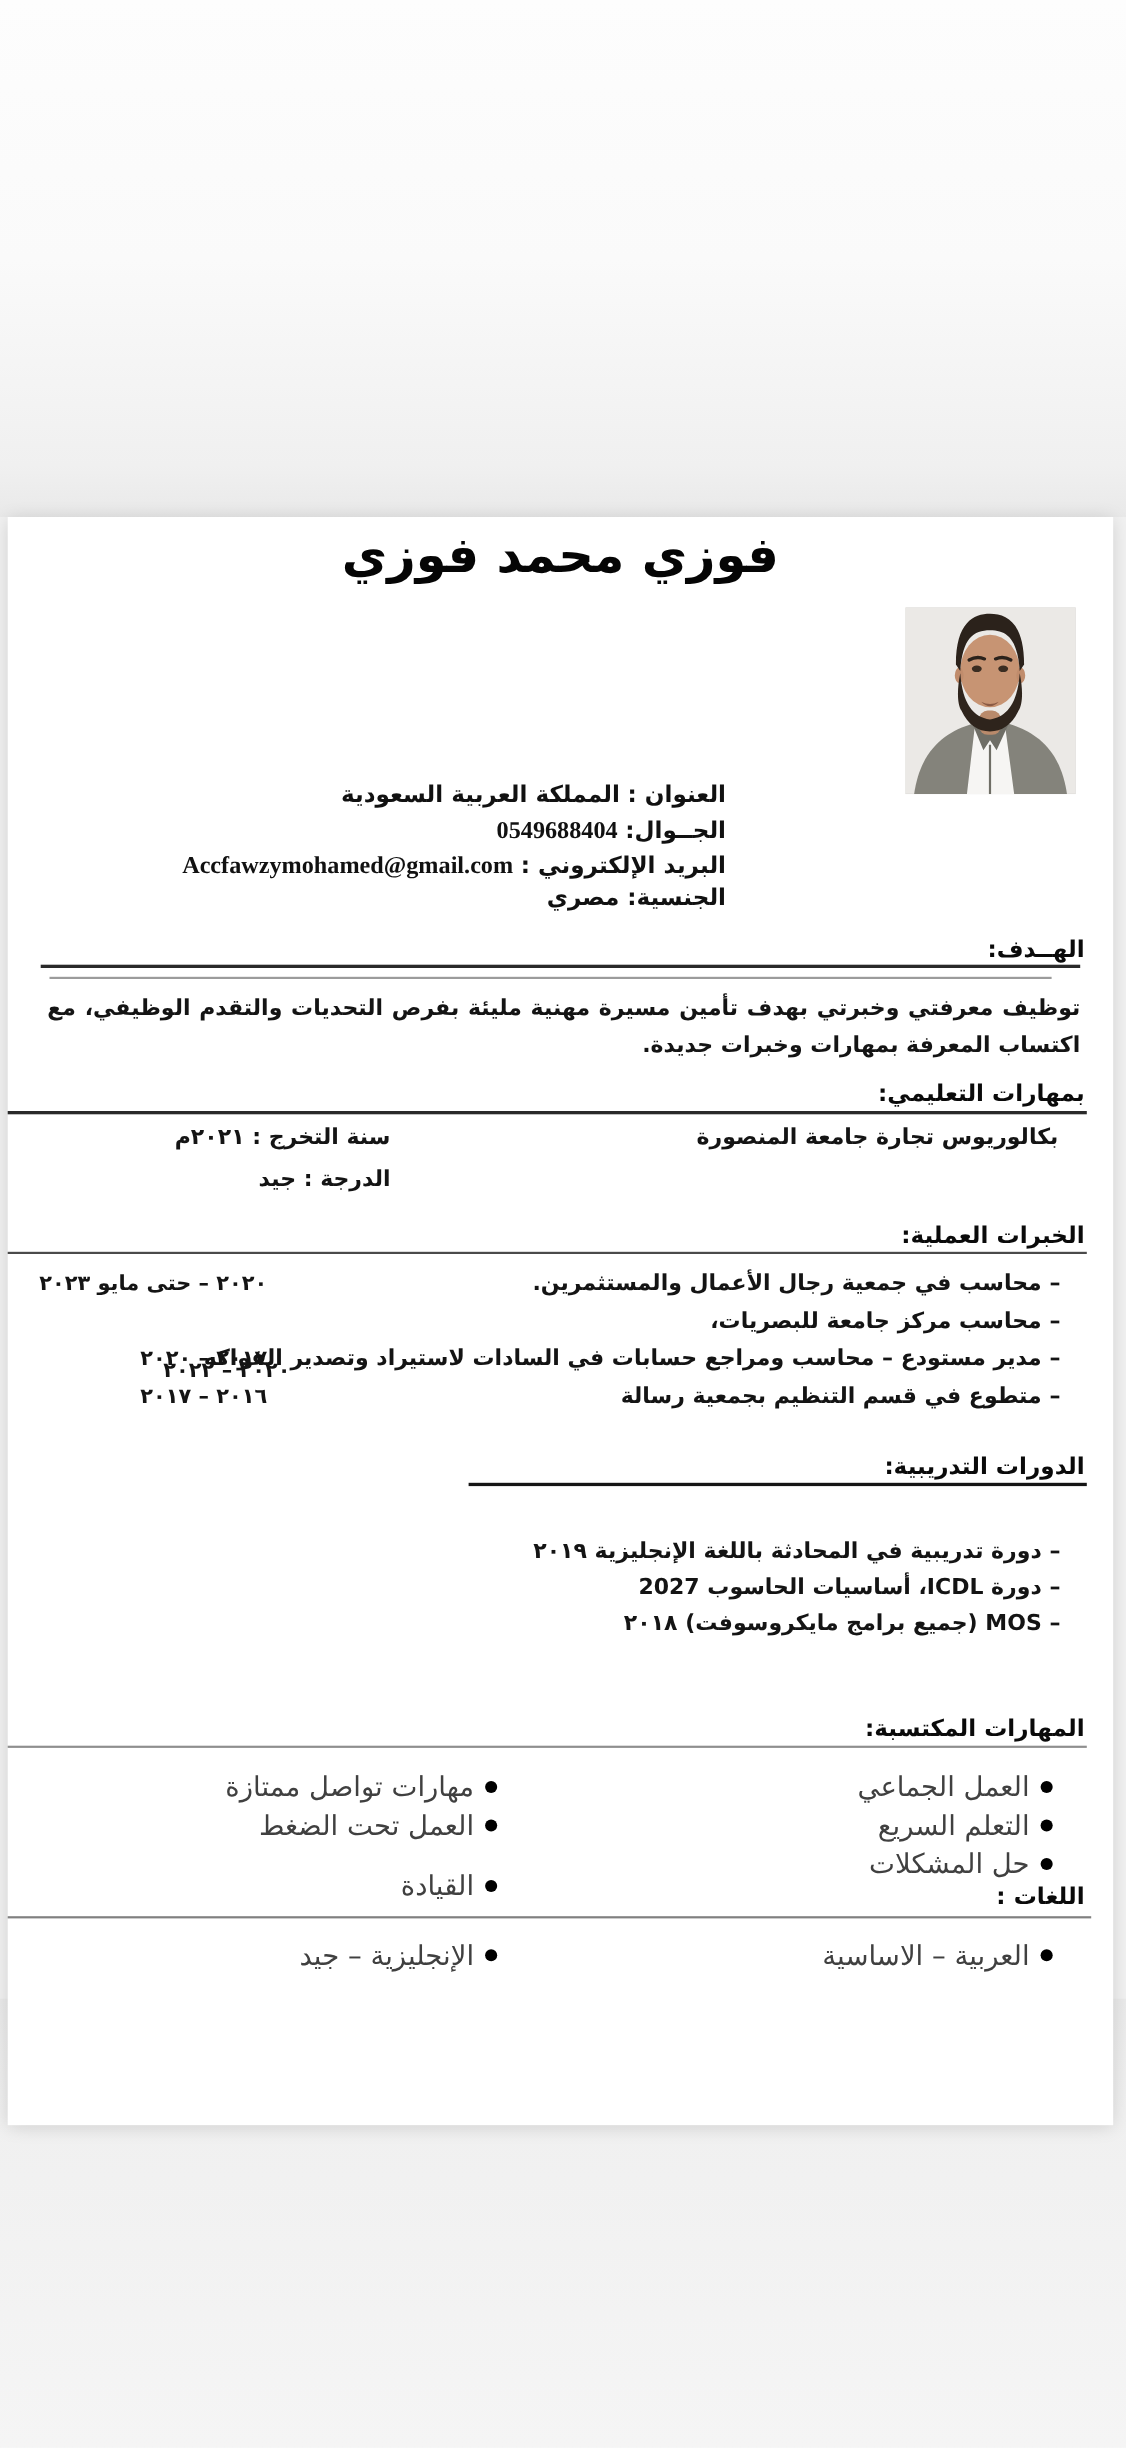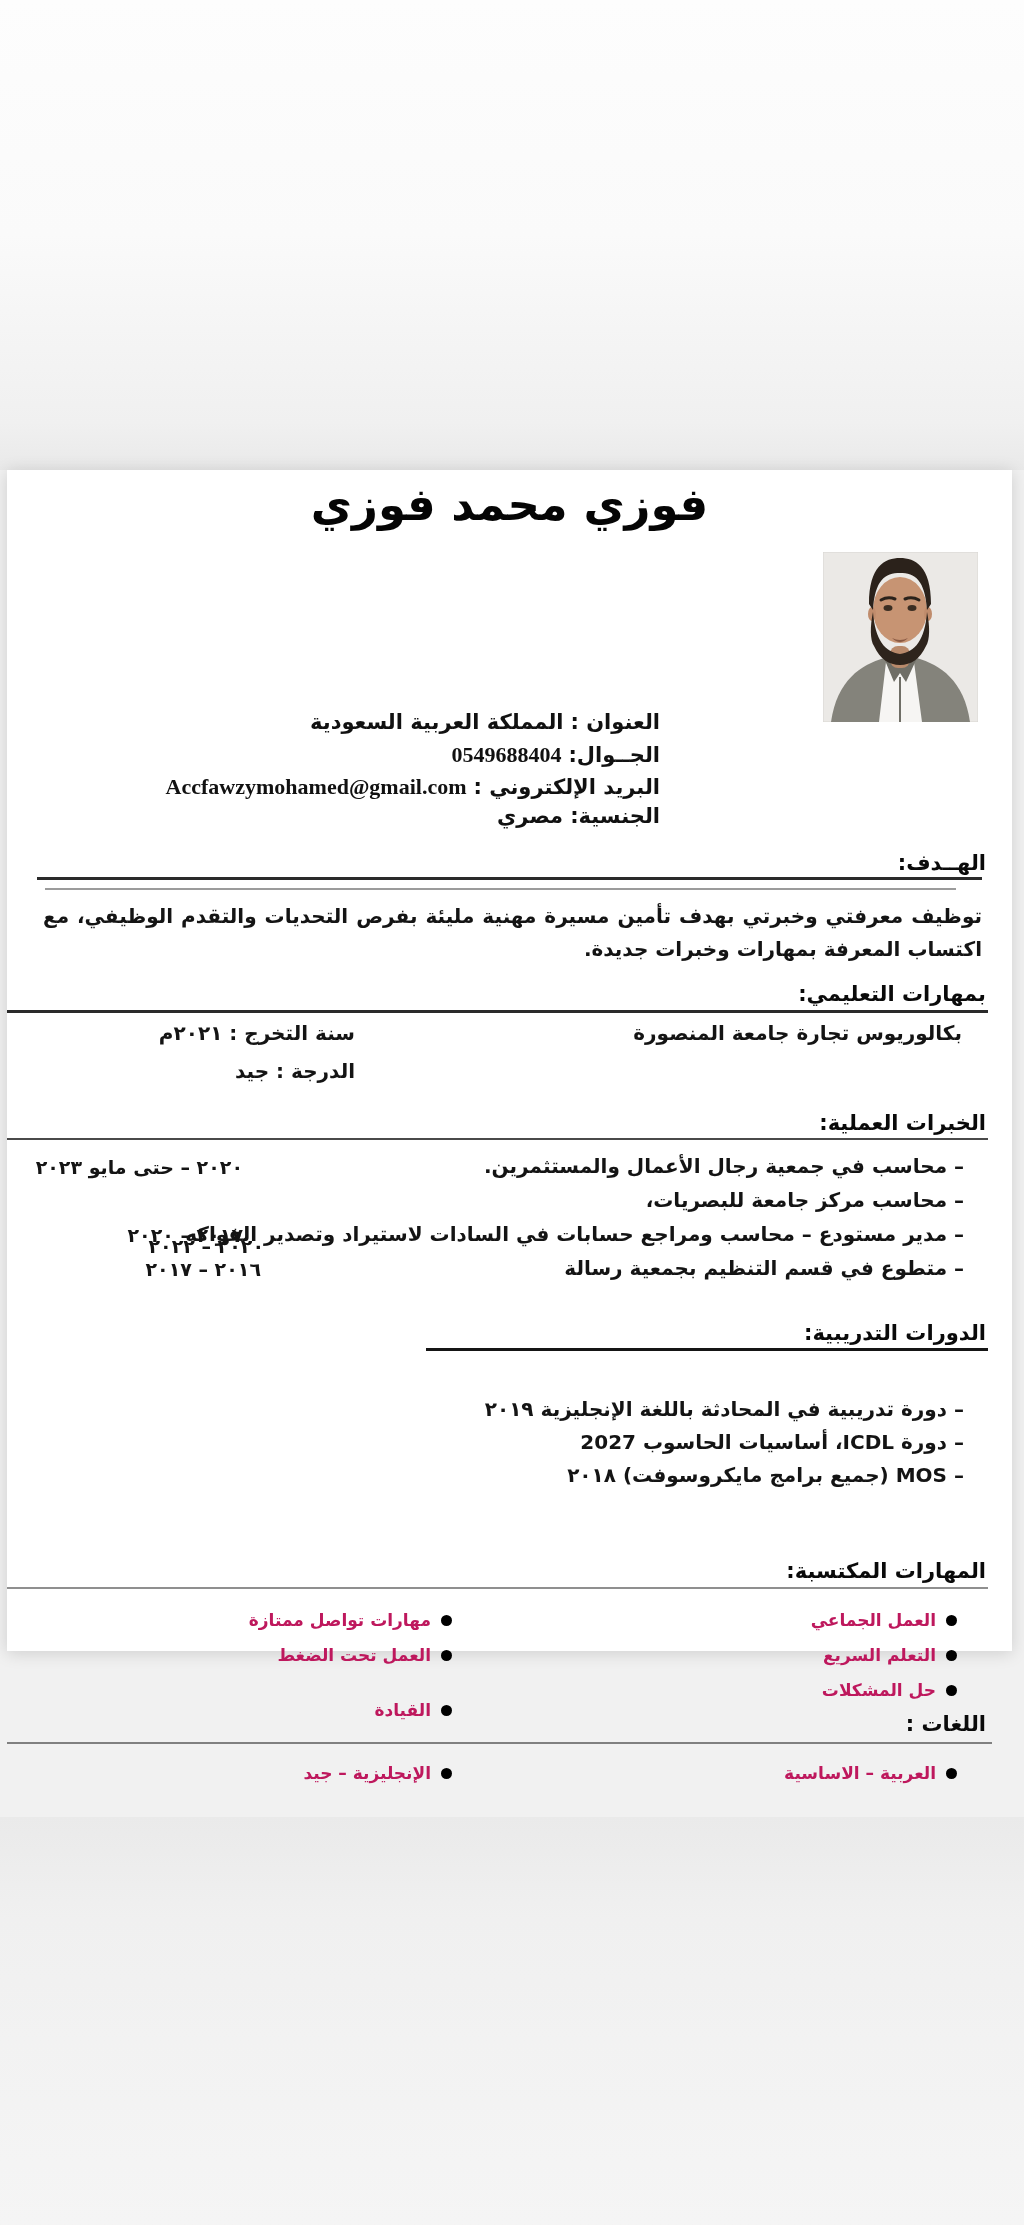--- a/index.html
+++ b/index.html
@@ -7,21 +7,21 @@
     width:1024px;height:2225px;position:relative;
     background:#f1f1f1;overflow:hidden;
     font-family:"DejaVu Sans","Liberation Sans",sans-serif;
     -webkit-font-smoothing:antialiased;
   }
   .bg-top{position:absolute;top:0;left:0;width:1024px;height:470px;
     background:linear-gradient(180deg,#fdfdfd 0%,#fafafa 50%,#f0f0f0 90%,#e9e9e9 100%);}
   .bg-bottom{position:absolute;top:1817px;left:0;width:1024px;height:408px;
     background:linear-gradient(180deg,#eaeaea 0%,#f0f0f0 25%,#f5f5f5 100%);}
   .page{
-    position:absolute;left:7px;top:470px;width:1005px;height:1181px;
+    position:absolute;left:7px;top:470px;width:1005px;height:1462px;
     background:#ffffff;box-shadow:0 2px 16px rgba(0,0,0,.15);
     direction:rtl;color:#111;
   }
   .abs{position:absolute;}
   .cv-title{
     top:8px;left:0;width:100%;text-align:center;
     font-size:45px;font-weight:bold;color:#050505;letter-spacing:0px;
   }
   .photo{top:82px;right:34px;width:155px;height:170px;overflow:hidden;}
   
@@ -36,21 +36,21 @@
   .c4{top:334px;right:352px;}
   
   .sec-h{font-size:21px;font-weight:bold;color:#0a0a0a;white-space:nowrap;}
   .rule{background:#2a2a2a;}
   
   .body-t{font-size:20px;font-weight:bold;color:#141414;white-space:nowrap;}
   .obj-text{top:430px;right:30px;left:36px;font-size:20px;font-weight:bold;
     line-height:33px;text-align:justify;white-space:normal;color:#141414;}
   .date-t{font-size:19px;font-weight:bold;white-space:nowrap;color:#141414;}
   .bullet-item{display:flex;align-items:center;column-gap:10px;
-    font-size:17px;font-weight:bold;white-space:nowrap;color:#be185d;}
+    font-size:25px;font-weight:normal;white-space:nowrap;color:#404040;}
   .dot{width:11px;height:11px;border-radius:50%;background:#000;flex:0 0 auto;}
 </style>
 </head>
 <body>
 
 <div class="bg-top"></div>
 <div class="bg-bottom"></div>
 
 <div class="page">
 
@@ -123,21 +123,21 @@
   <div class="abs body-t" style="top:684px;right:48px;">– محاسب في جمعية رجال الأعمال والمستثمرين.</div>
   <div class="abs date-t" style="top:686px;right:769px;">٢٠٢٠ – حتى مايو ٢٠٢٣</div>
 
   <div class="abs body-t" style="top:718px;right:48px;">– محاسب مركز جامعة للبصريات،</div>
   <div class="abs date-t" style="top:720px;right:748px;margin-top:45px;">٢٠٢٠ – ٢٠٢٢</div>
 
   <div class="abs body-t" style="top:752px;right:48px;">– مدير مستودع – محاسب ومراجع حسابات في السادات لاستيراد وتصدير الفواكه</div>
   <div class="abs date-t" style="top:754px;right:769px;">٢٠١٧ – ٢٠٢٠</div>
 
   <div class="abs body-t" style="top:786px;right:48px;">– متطوع في قسم التنظيم بجمعية رسالة</div>
-  <div class="abs date-t" style="top:788px;right:751px;">٢٠١٦ – ٢٠١٧</div>
+  <div class="abs date-t" style="top:788px;right:769px;">٢٠١٦ – ٢٠١٧</div>
 
   <div class="abs sec-h" style="top:851px;right:26px;">الدورات التدريبية:</div>
   <div class="abs" style="top:878px;right:24px;width:562px;height:3px;background:#151515;"></div>
 
   <div class="abs body-t" style="top:927px;right:48px;">– دورة تدريبية في المحادثة باللغة الإنجليزية ٢٠١٩</div>
   <div class="abs body-t" style="top:960px;right:48px;">– دورة ICDL، أساسيات الحاسوب 2027</div>
   <div class="abs body-t" style="top:993px;right:48px;">– MOS (جميع برامج مايكروسوفت) ٢٠١٨</div>
 
   <div class="abs sec-h" style="top:1089px;right:26px;">المهارات المكتسبة:</div>
   <div class="abs" style="top:1117px;right:24px;left:0;height:2px;background:#8f8f8f;"></div>

